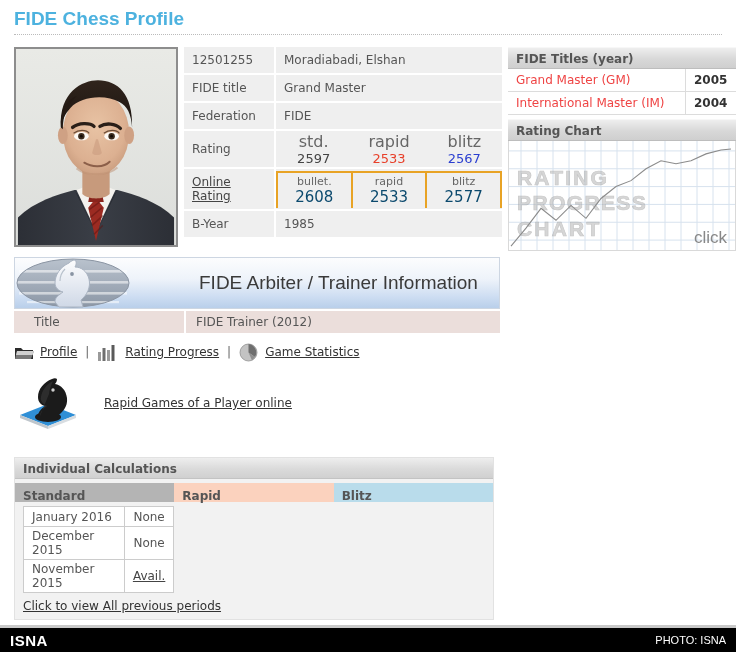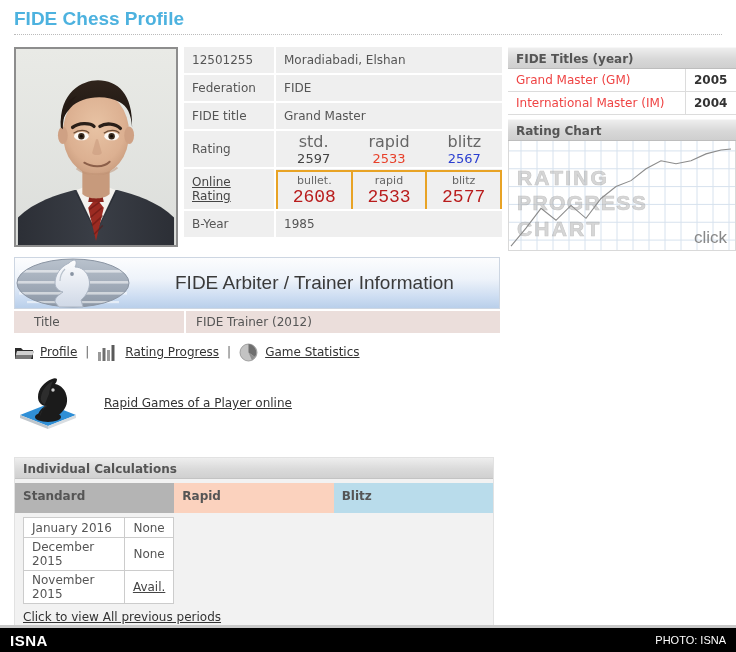--- a/index.html
+++ b/index.html
@@ -76,21 +76,21 @@
   .cell-rapid{ background:#FBD2BE; }
   .cell-rapid .vcell { color:#E8402A; }
   .cell-blitz{ background:#B9DCEB; }
   .cell-blitz .vcell { color:#2B3FD0; }
 
   .onl-row td.val { padding: 2px 0 2px 0; background:#efefef; }
   .ot { width:100%; border-collapse: collapse; table-layout: fixed; background:#efefef; }
   .ot td { border: 2px solid #E8A325; padding: 2px 8px; text-align:center; background:#efefef; }
   .ot td + td { border-left: 2px solid #E8A325; }
   .ot .kcell { font-size: 11px; color:#666; }
-  .ot .vcell { font-size: 18px; color:#b91c1c;font-family:Liberation Mono, monospace; }
+  .ot .vcell { font-size: 15px; color:#0c4a6e; }
 
   
   .right-col {
     width: 228px;
     margin-left: 6px;
     flex: 0 0 auto;
   }
   .panel-head {
     background: linear-gradient(to bottom, #eeeeee 0%, #d8d8d8 55%, #cfcfcf 100%);
     border-top: 1px solid #f7f7f7;
@@ -130,21 +130,21 @@
     background: linear-gradient(to bottom, #fcfdfe 0%, #eef3fa 42%, #cdddf2 78%, #b9cfea 100%);
     border: 1px solid #cdd6e2;
     display:flex; align-items:center;
     position: relative;
     overflow:hidden;
   }
   .arbiter-logo { width: 120px; height: 52px; flex:0 0 auto; }
   .arbiter-title {
     font-size: 19px; color:#3a3a3a;
     font-family:"Liberation Sans", sans-serif;
-    margin-left: 40px;
+    margin-left: 64px;
     white-space: nowrap;
   }
   .title-row { display:flex; width:486px; margin-top: 2px; }
   .title-row .c1 { width: 170px; background:#EBDEDB; padding:4px 20px; font-size:12px; color:#555; }
   .title-row .c2 { flex:1; background:#EBDEDB; padding:4px 10px; font-size:12px; color:#555; border-left:2px solid #fff; }
 
   
   .link-row { display:flex; align-items:center; margin-top: 8px; height: 22px; }
   .link-row .ico { margin-right: 6px; display:flex; align-items:center; }
   .link-row a, .glink {
@@ -160,21 +160,21 @@
   
   .calc-wrap { margin-top: 28px; width: 480px; background:#f2f2f2; border:1px solid #e2e2e2; padding-bottom: 6px;}
   .calc-head {
     background: linear-gradient(to bottom, #eeeeee 0%, #dadada 55%, #d0d0d0 100%);
     border-bottom:1px solid #c3c3c3;
     font-weight:bold; font-size:12px; color:#555;
     padding: 4px 8px; height:21px;
   }
   .calc-cols { display:flex; margin-top: 4px; }
   .calc-col { flex:1; }
-  .calc-col .ch { font-weight:bold; font-size:12px; color:#555; padding:6px 8px; height:30px; }
+  .calc-col .ch { font-weight:bold; font-size:12px; color:#555; padding:6px 8px; height:19px; }
   .ch-standard { background:#B4B4B4; }
   .ch-rapid    { background:#FBD2BE; }
   .ch-blitz    { background:#B9DCEB; }
   .calc-col .cb { padding: 4px 0 0 8px; }
   .mini { border-collapse: collapse; }
   .mini td {
     background:#fff; border:1px solid #cccccc; font-size:12px; color:#555;
     padding: 2px 8px; height:20px;
   }
   .mini td.m2 { width: 48px; text-align:center; }
@@ -273,26 +273,26 @@
       </svg>
     </div>
 
     <table class="profile-table">
       <tbody>
           <tr>
         <td class="lbl">12501255</td>
         <td>Moradiabadi, Elshan</td>
       </tr>
       <tr>
+        <td class="lbl">FIDE title</td>
+        <td>Grand Master</td>
+      </tr>
+      <tr>
         <td class="lbl">Federation</td>
         <td>FIDE</td>
-      </tr>
-      <tr>
-        <td class="lbl">FIDE title</td>
-        <td>Grand Master</td>
       </tr>
       <tr>
         <td class="lbl">Rating</td>
         <td style="padding:0;">
           <table class="rt">
             <tbody>
                   <tr>
               <td class="cell-std">
                 <div class="kcell">std.</div>
                 <div class="vcell">2597</div>

